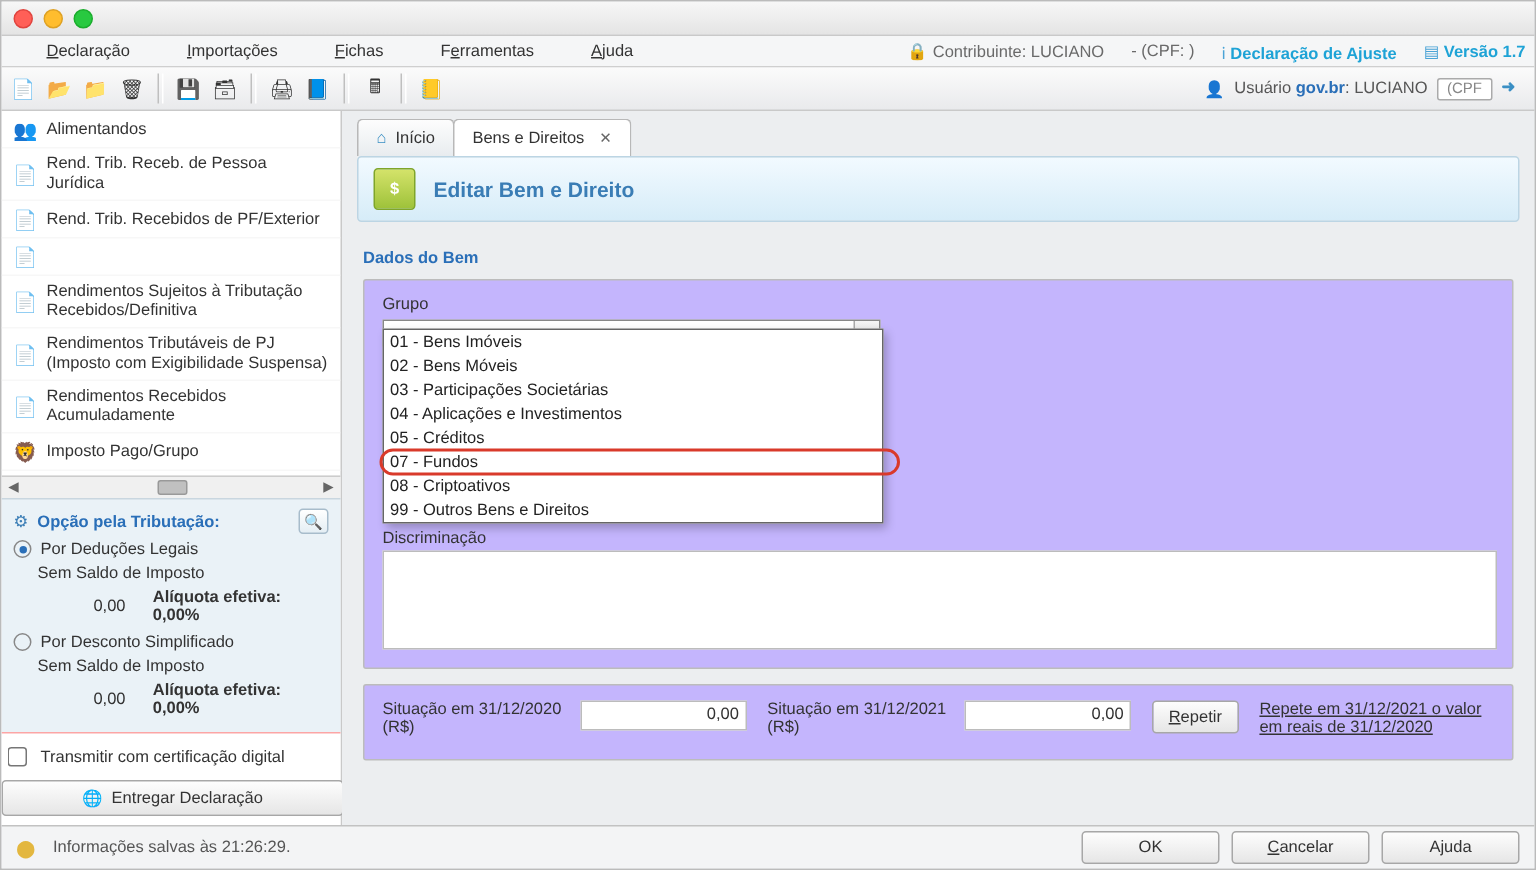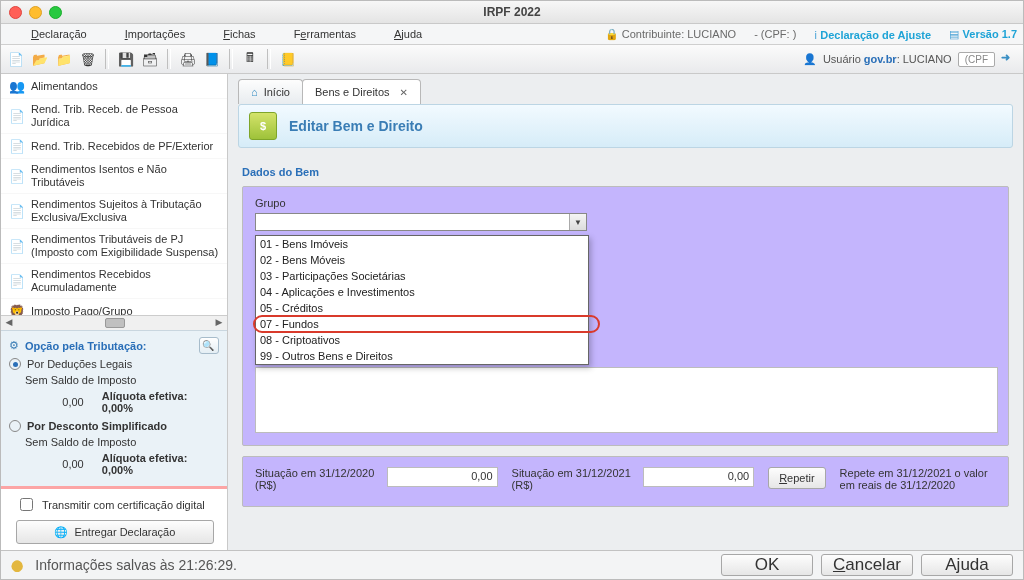--- a/index.html
+++ b/index.html
@@ -39,71 +39,70 @@
   .nav-scroll .sb-thumb{margin-left:90px;width:18px;height:8px;background:#c0c0c0;border:1px solid #999;border-radius:2px;}
   
   .taxopt{background:#eaf2f7;border-top:1px solid #c9d6df;padding:6px 8px;font-size:11px;color:#333;}
   .taxopt .row{display:flex;align-items:center;gap:6px;margin-bottom:4px;}
   .taxopt .title{font-weight:bold;color:#2a6fb8;}
   .taxopt .zoom-btn{width:18px;height:15px;border:1px solid #a7bccb;border-radius:3px;background:linear-gradient(#fff,#e4eef4);display:flex;align-items:center;justify-content:center;color:#5b7b90;font-size:10px;}
   .radio{width:10px;height:10px;border:1px solid #888;border-radius:50%;display:inline-flex;align-items:center;justify-content:center;}
   .radio.on::after{content:"";width:5px;height:5px;background:#2a6fb8;border-radius:50%;}
   .aliq{font-weight:bold;}
   .valnum{text-align:right;width:60px;display:inline-block;}
-  .transmit-bar{padding:6px 15px;background:#fff;border-top:3px solid #fca5a5;}
+  .transmit-bar{padding:6px 0;background:#fff;border-top:1px solid #fca5a5;}
   .transmit-bar label{display:flex;align-items:center;gap:6px;font-size:11px;color:#333;}
   .deliver-btn{margin-top:6px;width:100%;height:22px;border:1px solid #a7a7a7;border-radius:3px;background:linear-gradient(#fdfdfd,#e6e6e6);font-size:11px;display:flex;align-items:center;justify-content:center;gap:6px;}
   
   .main{flex:1;background:#eceef0;display:flex;flex-direction:column;min-width:0;}
   .tabs{height:30px;display:flex;align-items:flex-end;padding:0 10px;gap:0;}
   .tab{height:24px;border:1px solid #b8b8b8;border-bottom:none;background:linear-gradient(#fdfdfd,#e8ecef);border-radius:4px 4px 0 0;padding:0 12px;display:flex;align-items:center;gap:6px;font-size:11px;color:#333;margin-right:-1px;}
   .tab.active{background:#fff;position:relative;z-index:2;}
   .tab .close{font-size:10px;color:#666;margin-left:4px;}
   
   .banner{margin:0 10px;height:42px;background:linear-gradient(#f2faff,#d6ecf8);border:1px solid #bcd5e4;border-radius:3px;display:flex;align-items:center;padding:0 10px;gap:12px;}
   .banner .bicon{width:26px;height:26px;background:linear-gradient(#d4e36a,#9ec23a);border:1px solid #7fa52a;border-radius:3px;display:flex;align-items:center;justify-content:center;color:#fff;font-weight:bold;}
   .banner .btitle{font-size:14px;font-weight:bold;color:#3a7db5;}
   .content{flex:1;padding:10px 14px 4px 14px;overflow:auto;}
   .section-title{font-weight:bold;color:#2a6fb8;margin:8px 0 8px 0;font-size:11px;}
   .box{border:1px solid #bcbcbc;background:#c4b5fd;border-radius:2px;padding:10px 12px 12px 12px;margin-bottom:10px;}
   .field-label{font-size:11px;color:#333;margin-bottom:4px;}
   .combo{position:relative;width:332px;}
   .combo-input{width:100%;height:18px;border:1px solid #888;background:#fff;box-sizing:border-box;}
   .combo-btn{position:absolute;right:1px;top:1px;width:16px;height:16px;background:linear-gradient(#f4f4f4,#dcdcdc);border-left:1px solid #aaa;display:flex;align-items:center;justify-content:center;font-size:8px;color:#444;}
-  .dropdown{position:absolute;top:22px;left:0;width:332px;border:1px solid #666;background:#fff;box-shadow:2px 3px 6px rgba(0,0,0,.25);z-index:10;}
+  .dropdown{position:absolute;top:6px;left:0;width:332px;border:1px solid #666;background:#fff;box-shadow:2px 3px 6px rgba(0,0,0,.25);z-index:10;}
   .dd-item{padding:1px 4px;font-size:11px;color:#222;line-height:14px;white-space:nowrap;}
   .dd-item.highlight{position:relative;}
   .dd-item.highlight::after{content:"";position:absolute;left:-3px;right:-12px;top:-1px;bottom:-1px;border:2px solid #d93a2b;border-radius:11px;pointer-events:none;}
   .disc-label{margin-top:122px;font-size:11px;color:#333;}
   .disc-box{margin-top:2px;width:100%;height:64px;border:1px solid #bcbcbc;background:#fff;}
   .sit-row{display:flex;align-items:flex-start;gap:14px;}
   .sit-col{display:flex;flex-direction:row;}
   .sit-col .lbl{font-size:11px;color:#333;margin-bottom:3px;}
   .numbox{width:120px;height:20px;border:1px solid #bcbcbc;background:#fff;text-align:right;padding:2px 4px;box-sizing:border-box;font-size:11px;}
   .rep-btn{height:20px;border:1px solid #a7a7a7;border-radius:3px;background:linear-gradient(#fdfdfd,#e6e6e6);padding:0 10px;font-size:11px;display:flex;align-items:center;}
-  .rep-help{font-size:11px;color:#333;max-width:170px;line-height:12px;}
+  .rep-help{font-size:11px;color:#333;max-width:170px;line-height:12px;text-decoration:underline;}
   
   .footer{height:28px;border-top:1px solid #c2c2c2;background:#f3f4f5;display:flex;align-items:center;padding:0 10px;gap:8px;}
-  .footer .info{color:#555;font-size:14px;}
+  .footer .info{color:#555;font-size:11px;}
   .footer .spacer{flex:1;}
-  .fbtn{height:20px;min-width:70px;border:1px solid #a7a7a7;border-radius:3px;background:linear-gradient(#fdfdfd,#e6e6e6);font-size:17px;display:flex;align-items:center;justify-content:center;padding:0 10px;}
+  .fbtn{height:20px;min-width:70px;border:1px solid #a7a7a7;border-radius:3px;background:linear-gradient(#fdfdfd,#e6e6e6);font-size:11px;display:flex;align-items:center;justify-content:center;padding:0 10px;}
   .info-ico{color:#e3b73f;font-weight:bold;margin-right:4px;}
 </style>
 </head>
 <body>
 
 <div class="window">
 
   <div class="titlebar">
     <div class="traffic">
       <div class="dot red"></div>
       <div class="dot yel"></div>
       <div class="dot grn"></div>
     </div>
-    <div class="win-title">IRPF 2022</div>
   </div>
 
   <div class="menubar">
     <span class="menu-item"><u>D</u><span>eclaração</span></span>
     <span class="menu-item"><u>I</u>mportações</span>
     <span class="menu-item"><u>F</u>ichas</span>
     <span class="menu-item">F<u>e</u>rramentas</span>
     <span class="menu-item"><u>A</u>juda</span>
     <div class="right">
       <span><span class="lock">🔒</span> <span>Contribuinte: LUCIANO</span></span>
@@ -147,25 +146,24 @@
           <div class="nav-item">
             <span class="ico" style="color: rgb(208, 90, 138);">📄</span>
             <span>Rend. Trib. Receb. de Pessoa Jurídica</span>
           </div>
           <div class="nav-item">
             <span class="ico" style="color: rgb(42, 143, 201);">📄</span>
             <span>Rend. Trib. Recebidos de PF/Exterior</span>
           </div>
           <div class="nav-item">
             <span class="ico" style="color: rgb(84, 165, 74);">📄</span>
-            <span>Rendimentos Isentos e Não Tributáveis</span>
           </div>
           <div class="nav-item">
             <span class="ico" style="color: rgb(199, 154, 44);">📄</span>
-            <span>Rendimentos Sujeitos à Tributação Exclusiva/Exclusiva</span>
+            <span>Rendimentos Sujeitos à Tributação Recebidos/Definitiva</span>
           </div>
           <div class="nav-item">
             <span class="ico" style="color: rgb(197, 106, 58);">📄</span>
             <span>Rendimentos Tributáveis de PJ (Imposto com Exigibilidade Suspensa)</span>
           </div>
           <div class="nav-item">
             <span class="ico" style="color: rgb(42, 143, 201);">📄</span>
             <span>Rendimentos Recebidos Acumuladamente</span>
           </div>
           <div class="nav-item">
@@ -187,21 +185,21 @@
             <span class="zoom-btn">🔍</span>
           </div>
         <div class="row">
             <span class="radio on"></span>
             <span>Por Deduções Legais</span>
           </div>
         <div class="row" style="margin-left:16px;">
             <span>Sem Saldo de Imposto</span>
           </div>
         <div class="row" style="margin-left:16px;"><span class="valnum">0,00</span>&nbsp;&nbsp;<span class="aliq">Alíquota efetiva: 0,00%</span></div>
-        <div class="row" style="margin-top:6px;font-weight:bold;">
+        <div class="row" style="margin-top:6px;">
             <span class="radio"></span>
             <span>Por Desconto Simplificado</span>
           </div>
         <div class="row" style="margin-left:16px;">
             <span>Sem Saldo de Imposto</span>
           </div>
         <div class="row" style="margin-left:16px;"><span class="valnum">0,00</span>&nbsp;&nbsp;<span class="aliq">Alíquota efetiva: 0,00%</span></div>
       </div>
       <div class="transmit-bar">
         <label>

